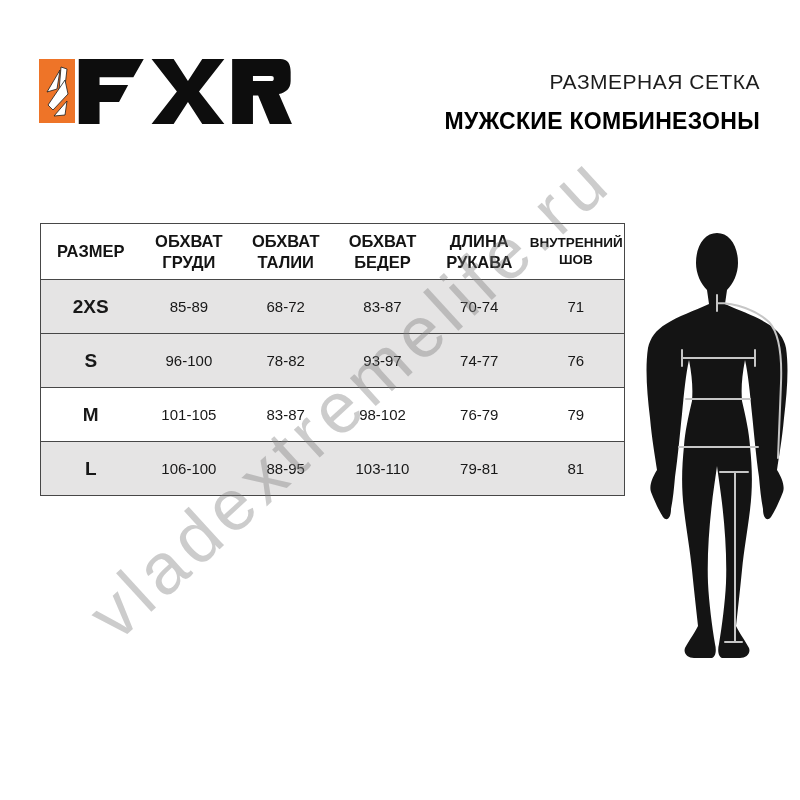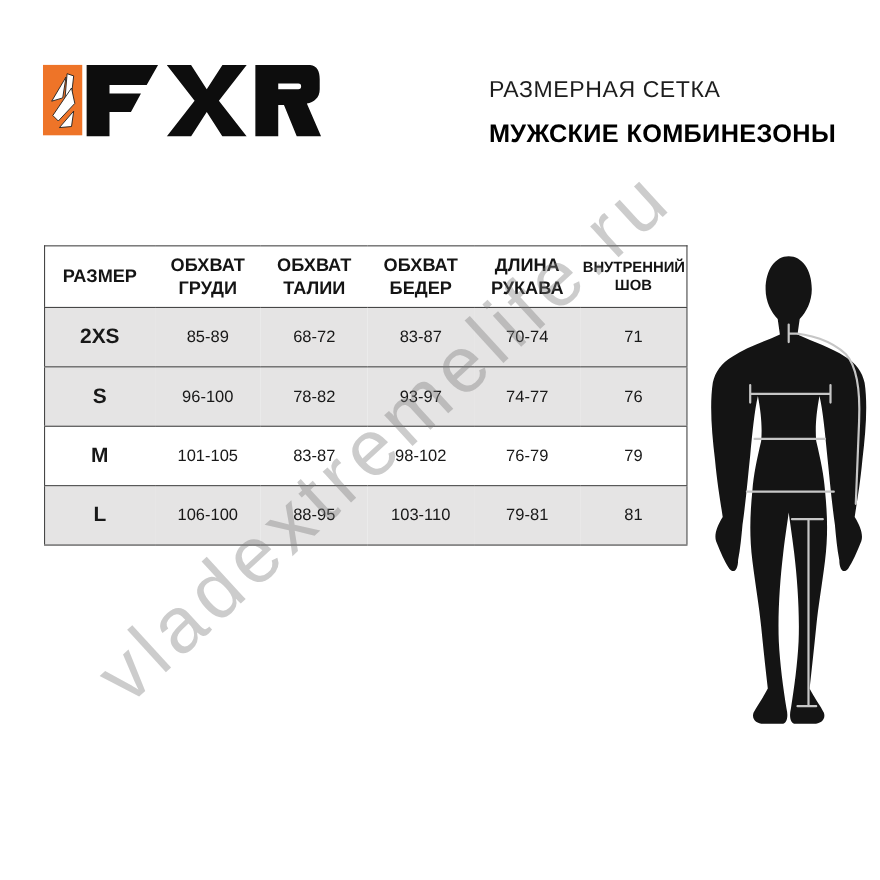--- a/index.html
+++ b/index.html
@@ -7,21 +7,21 @@
     width:800px; height:800px; position:relative; overflow:hidden;
     background:#ffffff; font-family:"Liberation Sans", sans-serif;
   }
 
   
   .logo { position:absolute; left:39px; top:58px; display:flex; align-items:flex-start; }
   .logo-mark { width:36px; height:66px; display:block; }
   .brand-letters { width:216px; height:65px; display:block; margin-left:3px; margin-top:1px; }
 
   
-  .titles { position:absolute; top:70px; right:40px; }
+  .titles { position:absolute; top:70px; right:40px; text-align:right; }
   .title   { font-size:21px; font-weight:400; color:#1d1d1d; letter-spacing:0.5px; }
   .subtitle{ font-size:23px; font-weight:700; color:#000000; margin-top:14px; letter-spacing:0.3px; }
 
   
   .size-table {
     position:absolute; left:40px; top:223px; width:584px;
     border-collapse:collapse; table-layout:fixed;
     border:1.5px solid #474747;
   }
   .size-table tr { border-bottom:1.5px solid #474747; }

